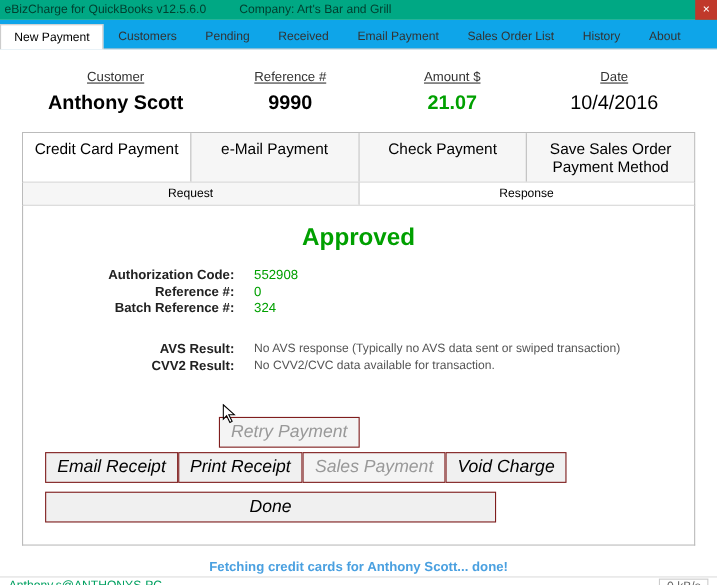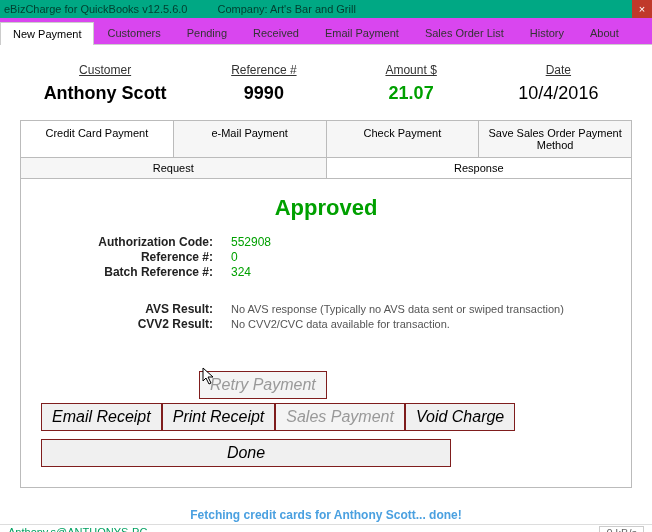--- a/index.html
+++ b/index.html
@@ -31,21 +31,21 @@
     height: 18px;
     background: #c0392b;
     color: #fff;
     display: flex;
     align-items: center;
     justify-content: center;
     font-size: 11px;
     cursor: pointer;
   }
   .tabs {
-    background: #d946ef;
+    background: #0ea5e9;
     display: flex;
     padding-top: 3px;
     border-bottom: 1px solid #ccc;
   }
   .tab {
     padding: 5px 12px;
     font-size: 11px;
     color: #333;
     cursor: pointer;
     border: 1px solid transparent;
@@ -85,21 +85,21 @@
   }
   .summary-val.amount { color: #00a000; }
   .paytabs {
     display: flex;
     border: 1px solid #bbb;
   }
   .paytab {
     flex: 1;
     padding: 6px 4px;
     text-align: center;
-    font-size: 11px;
+    font-size: 14px;
     border-right: 1px solid #bbb;
     cursor: pointer;
     background: #f6f6f6;
   }
   .paytab:last-child { border-right: none; }
   .paytab.active {
     background: #fff;
     position: relative;
   }
   .subtabs {

